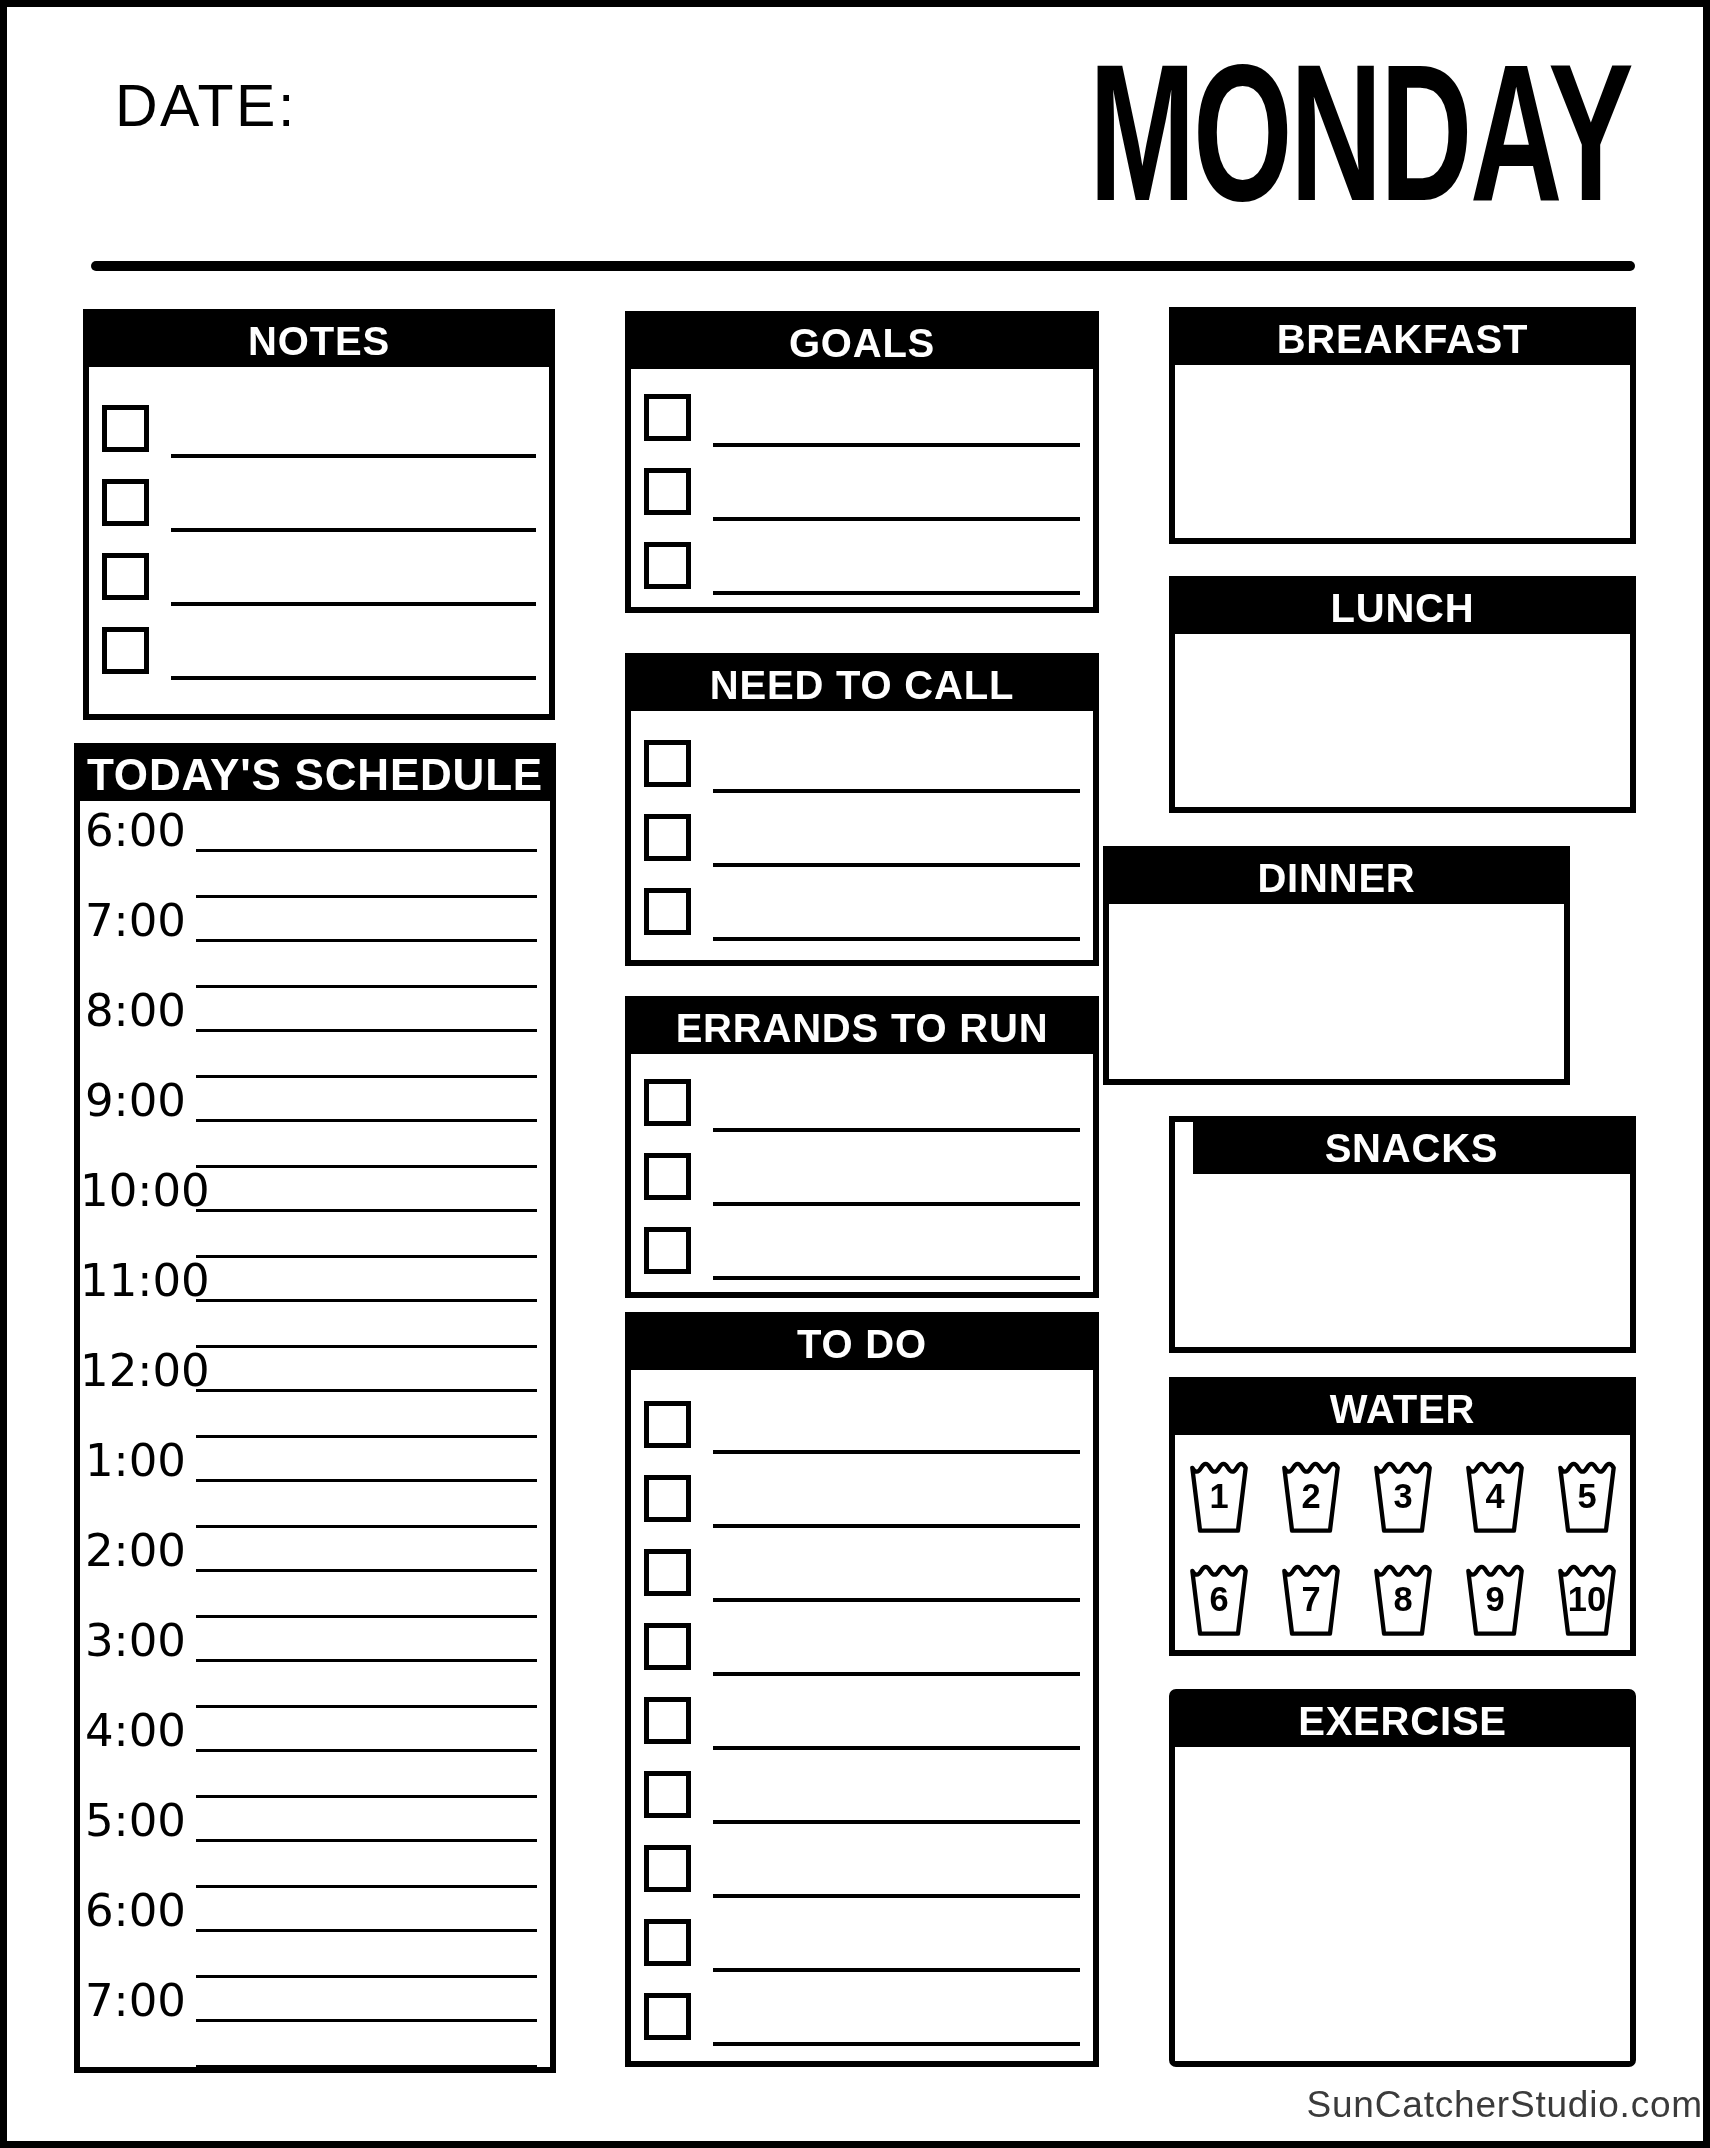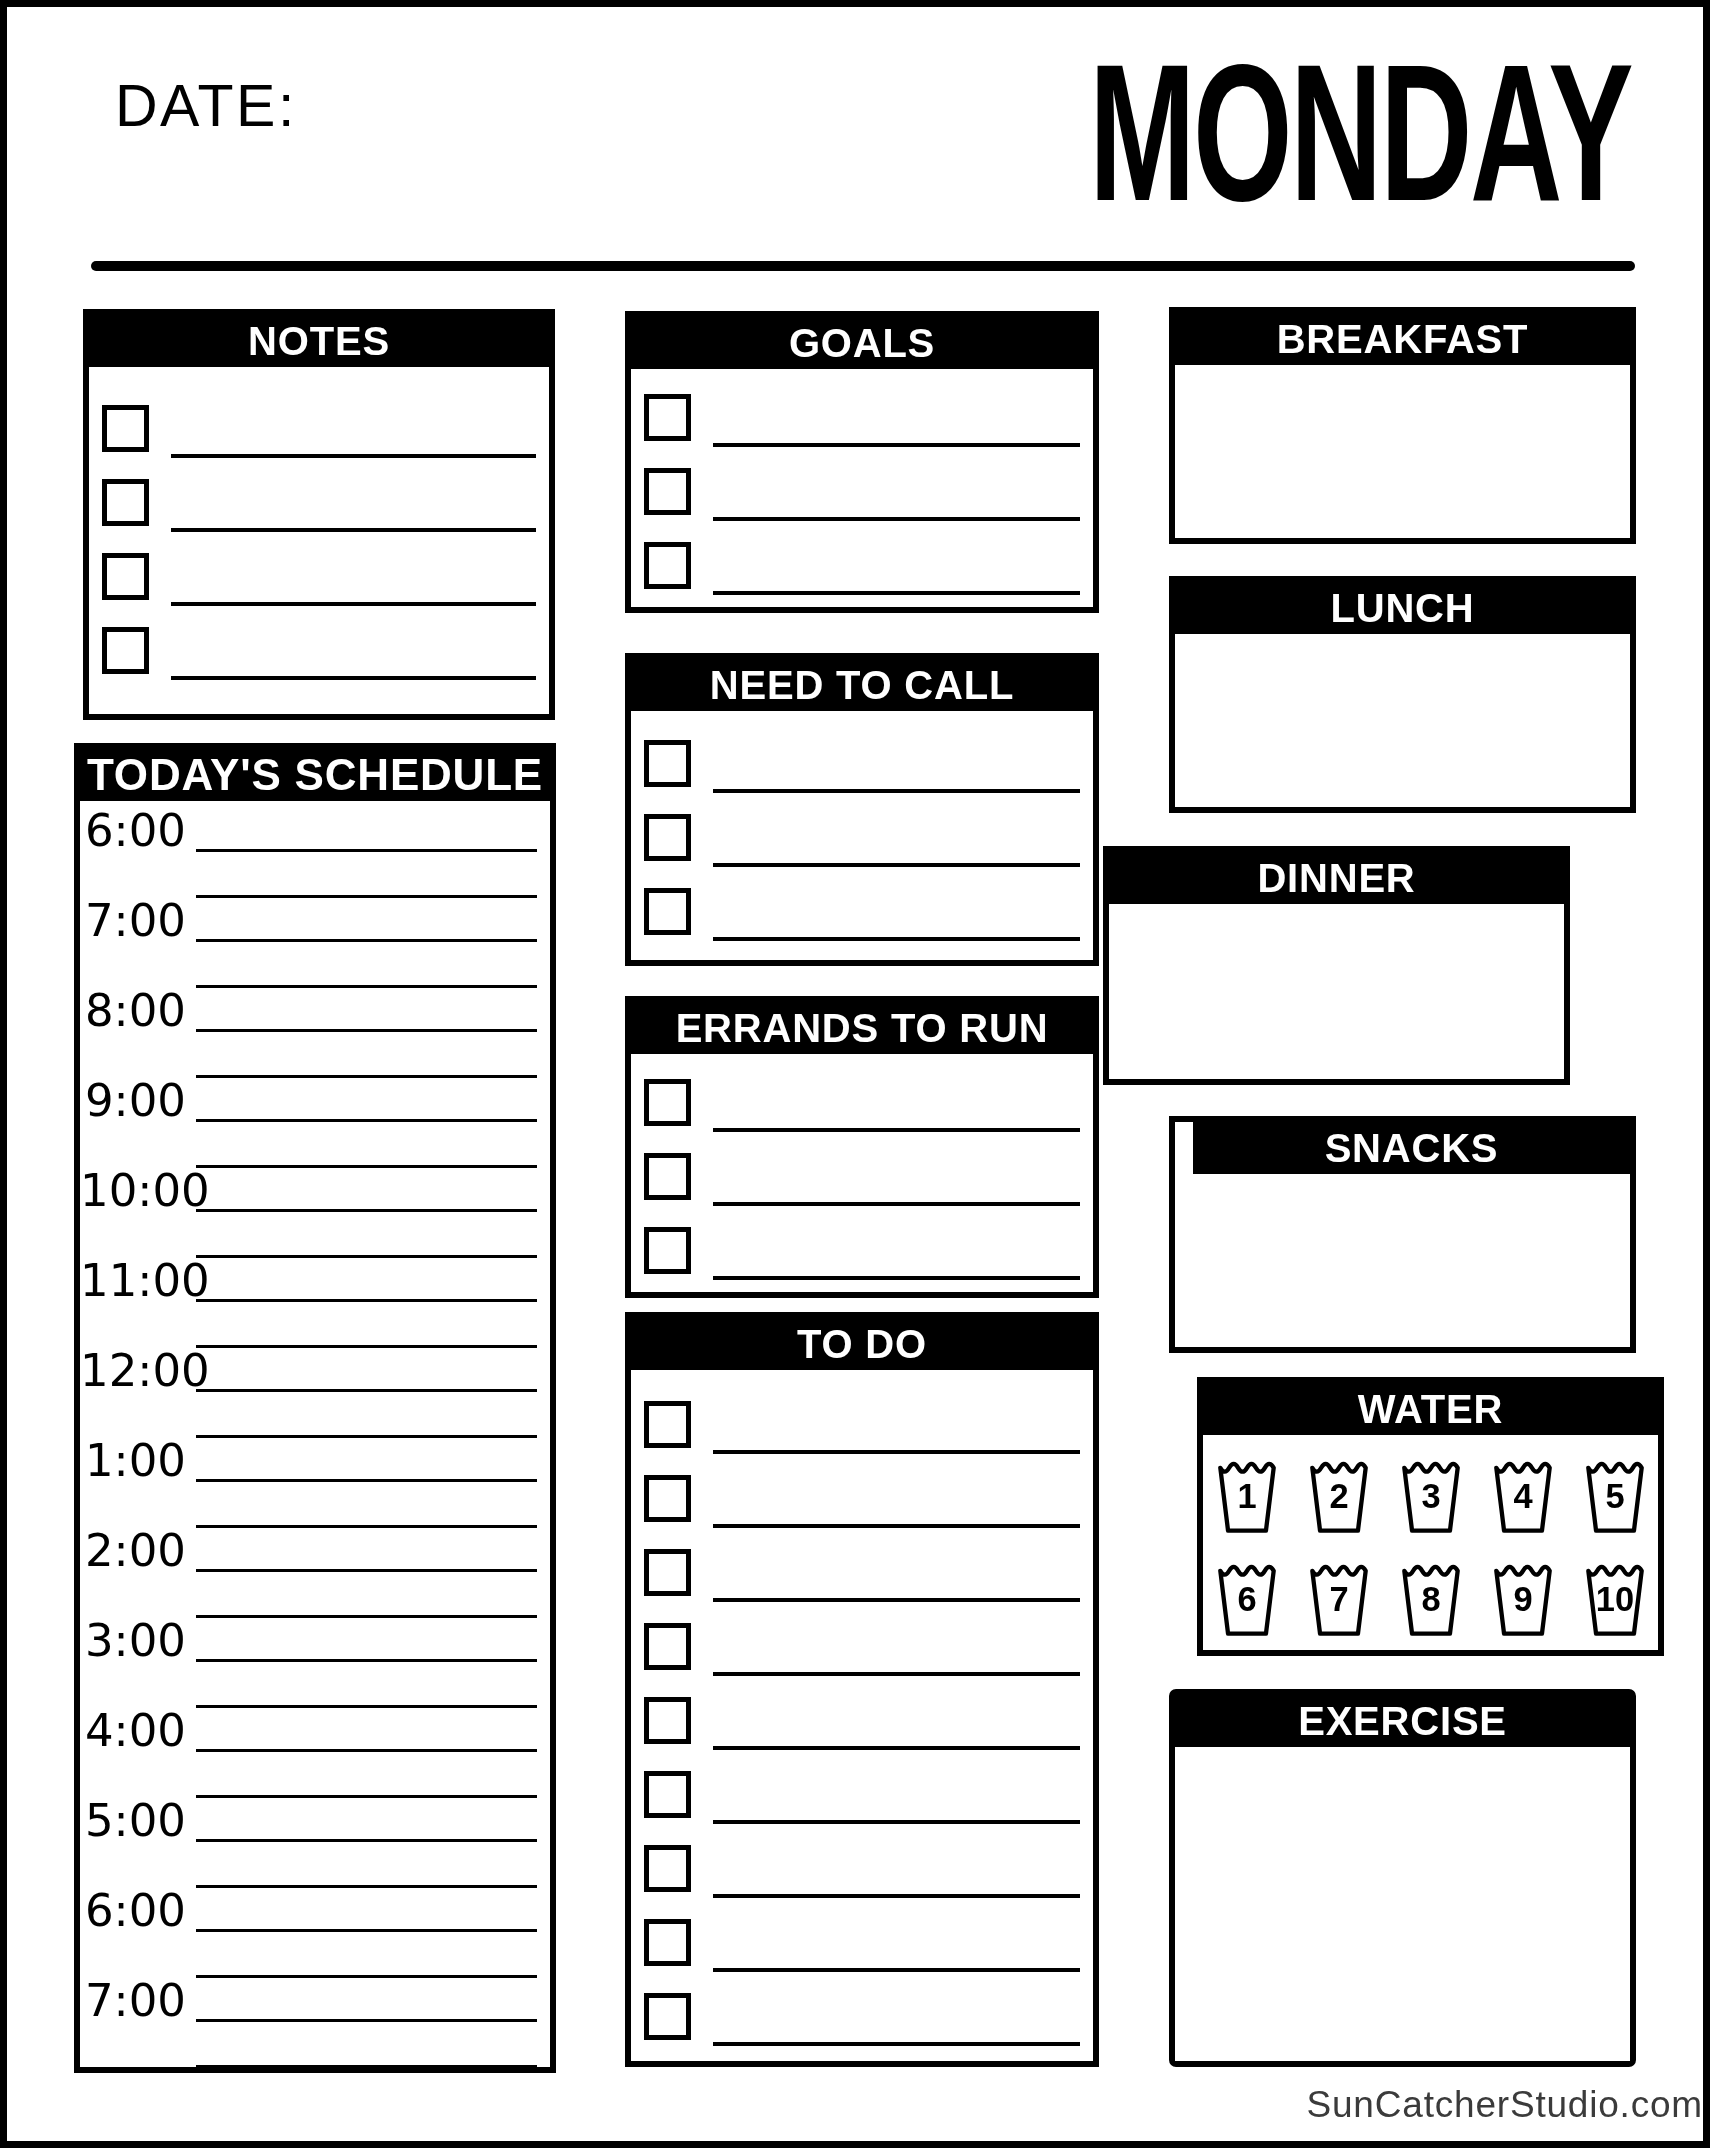--- a/index.html
+++ b/index.html
@@ -106,21 +106,21 @@
   .notes    {left:76px;  top:302px;  width:472px; height:411px;}
   .schedule {left:67px;  top:736px;  width:482px; height:1330px;}
   .goals    {left:618px; top:304px;  width:474px; height:302px;}
   .call     {left:618px; top:646px;  width:474px; height:313px;}
   .errands  {left:618px; top:989px; width:474px; height:302px;}
   .todo     {left:618px; top:1305px; width:474px; height:755px;}
   .breakfast{left:1162px;top:300px;  width:467px; height:237px;}
   .lunch    {left:1162px;top:569px;  width:467px; height:237px;}
   .dinner   {left:1096px;top:839px; width:467px; height:239px;}
   .snacks   {left:1162px;top:1109px; width:467px; height:237px;padding-left:18px;}
-  .water    {left:1162px;top:1370px; width:467px; height:279px;margin-left:28px;}
+  .water    {left:1162px;top:1370px; width:467px; height:279px;}
   .exercise {left:1162px;top:1682px; width:467px; height:378px;border-radius:7px;}
 </style>
 </head>
 <body>
 
 <div class="page">
 
   <div class="date-label">DATE:</div>
   <div class="weekday">
     <span class="weekday-text">MONDAY</span>

